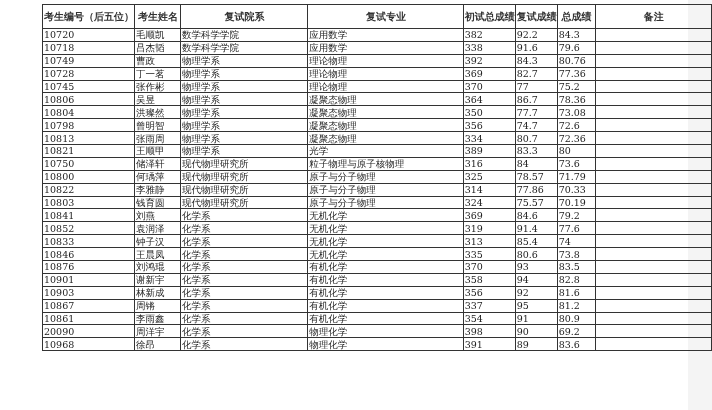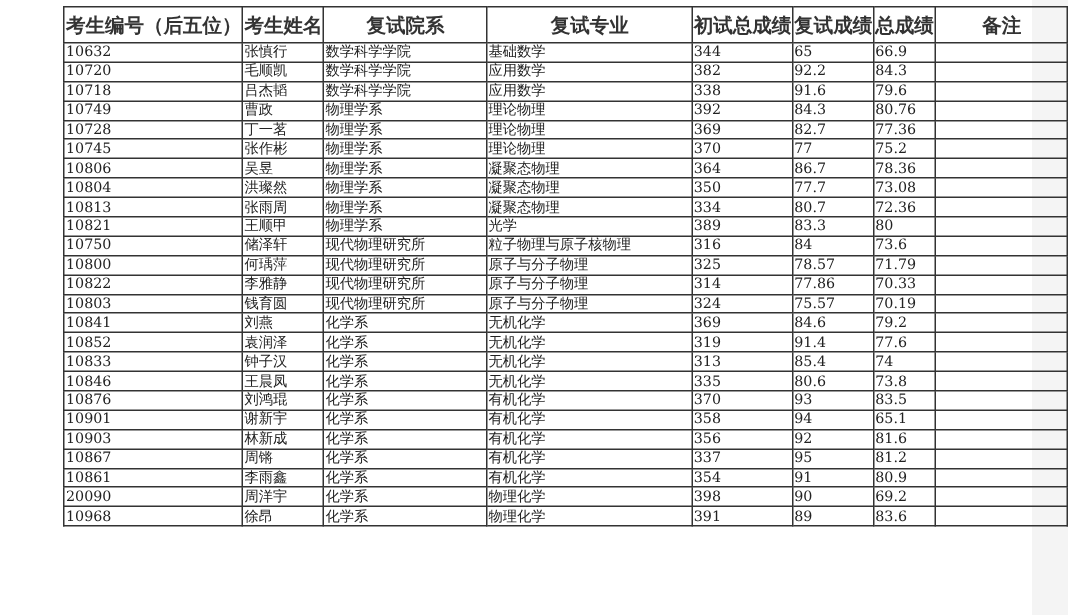--- a/index.html
+++ b/index.html
@@ -3,21 +3,21 @@
 <meta charset="utf-8">
 <style>
   html, body { margin:0; padding:0; background:#ffffff; }
   body { width:712px; height:410px; overflow:hidden; position:relative;
          font-family: "DejaVu Serif", "Liberation Serif", serif; }
   .right-strip { position:absolute; left:688px; top:0; width:24px; height:410px; background:#f4f4f4; }
   table { position:absolute; left:42px; top:4px; border-collapse:collapse; table-layout:fixed;
           border:1.5px solid #222; }
   th, td { border:1px solid #333; padding:0 0 0 1px; white-space:nowrap; overflow:hidden;
            color:#222; }
-  th { height:23px; font-family: Liberation Sans, sans-serif; font-size:13px;
+  th { height:23px; font-family: Liberation Sans, sans-serif; font-size:10px;
        font-weight:bold; text-align:center; line-height:10px; color:#333; }
   td { height:11.9px; font-size:9.5px; line-height:11px; text-align:left; }
   col.c-id { width:53px; } col.c-name { width:46px; } col.c-dept { width:129px; }
   col.c-major { width:157px; } col.c-init { width:41px; } col.c-re { width:40px; }
   col.c-total { width:38px; } col.c-note { width:119px; }
 </style>
 </head>
 <body>
 
 <div class="right-strip"></div>
@@ -40,30 +40,20 @@
       <th>复试院系</th>
       <th>复试专业</th>
       <th>初试总成绩</th>
       <th>复试成绩</th>
       <th>总成绩</th>
       <th>备注</th>
     </tr>
   </thead>
   <tbody id="tbody">
       <tr>
-        <td>10632</td>
-        <td>张慎行</td>
-        <td>数学科学学院</td>
-        <td>基础数学</td>
-        <td>344</td>
-        <td>65</td>
-        <td>66.9</td>
-        <td></td>
-      </tr>
-      <tr>
         <td>10720</td>
         <td>毛顺凯</td>
         <td>数学科学学院</td>
         <td>应用数学</td>
         <td>382</td>
         <td>92.2</td>
         <td>84.3</td>
         <td></td>
       </tr>
       <tr>
@@ -120,20 +110,30 @@
         <td>10804</td>
         <td>洪璨然</td>
         <td>物理学系</td>
         <td>凝聚态物理</td>
         <td>350</td>
         <td>77.7</td>
         <td>73.08</td>
         <td></td>
       </tr>
       <tr>
+        <td>10798</td>
+        <td>曾明智</td>
+        <td>物理学系</td>
+        <td>凝聚态物理</td>
+        <td>356</td>
+        <td>74.7</td>
+        <td>72.6</td>
+        <td></td>
+      </tr>
+      <tr>
         <td>10813</td>
         <td>张雨周</td>
         <td>物理学系</td>
         <td>凝聚态物理</td>
         <td>334</td>
         <td>80.7</td>
         <td>72.36</td>
         <td></td>
       </tr>
       <tr>
@@ -236,21 +236,21 @@
         <td>83.5</td>
         <td></td>
       </tr>
       <tr>
         <td>10901</td>
         <td>谢新宇</td>
         <td>化学系</td>
         <td>有机化学</td>
         <td>358</td>
         <td>94</td>
-        <td>65.1</td>
+        <td>82.8</td>
         <td></td>
       </tr>
       <tr>
         <td>10903</td>
         <td>林新成</td>
         <td>化学系</td>
         <td>有机化学</td>
         <td>356</td>
         <td>92</td>
         <td>81.6</td>

